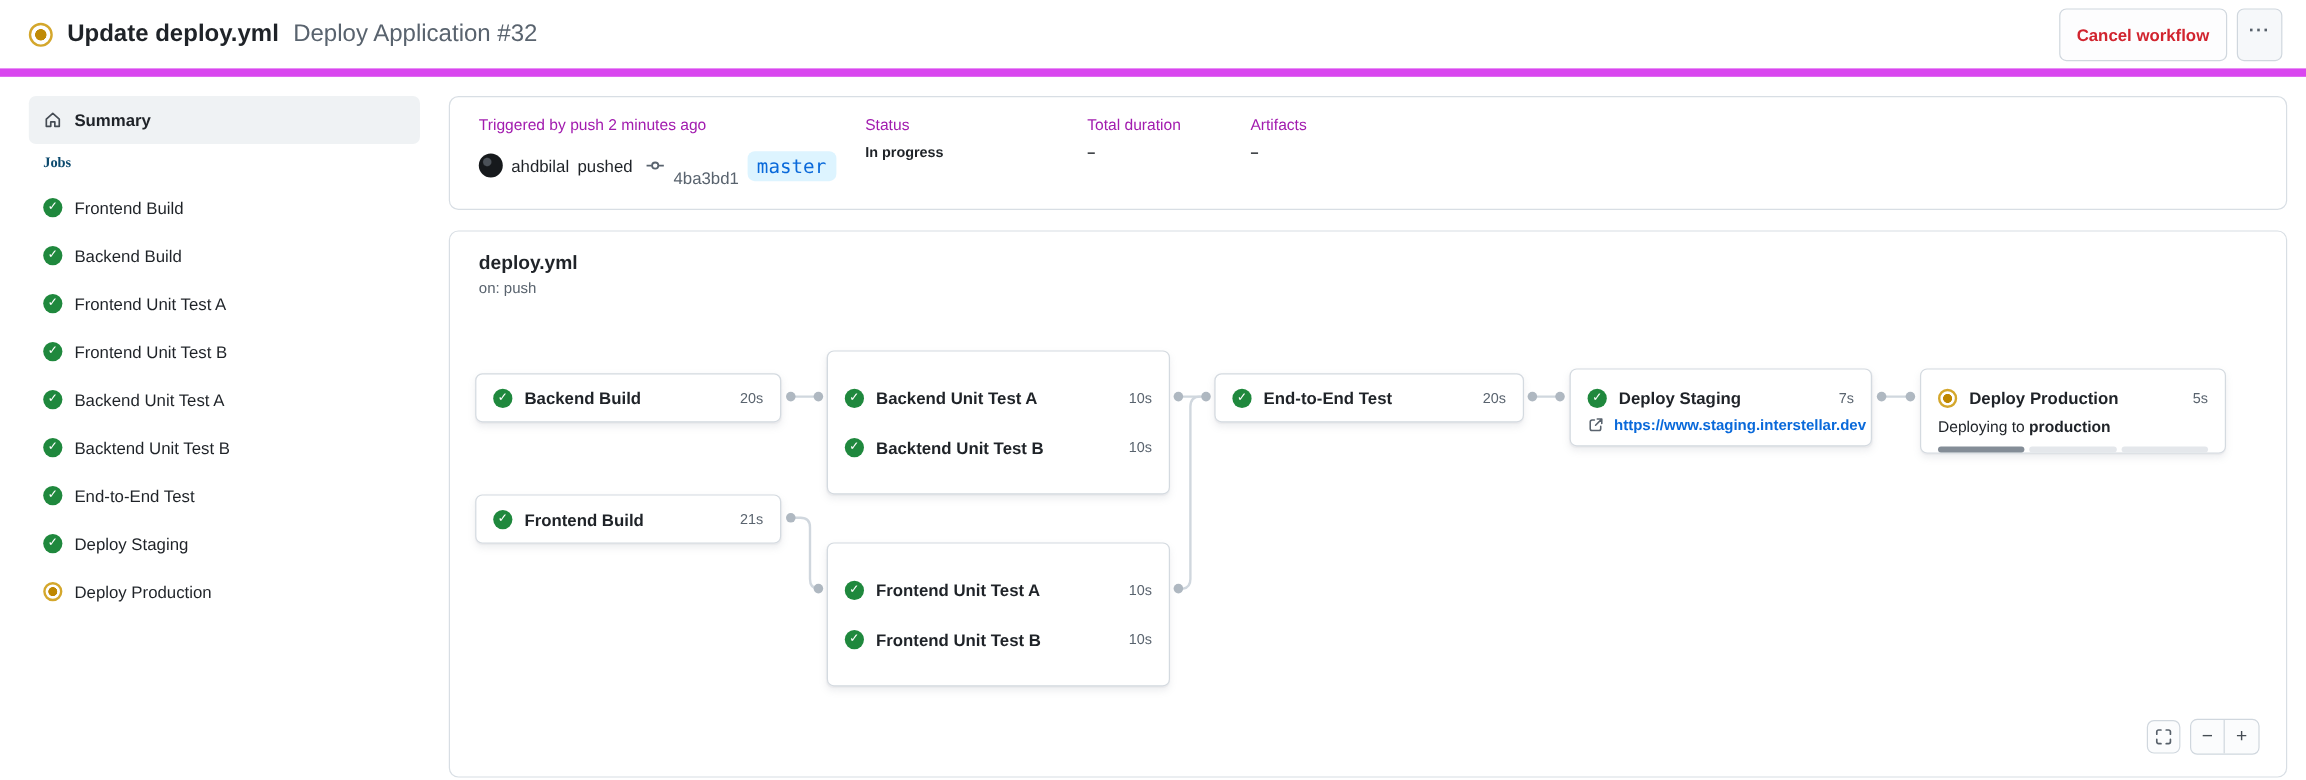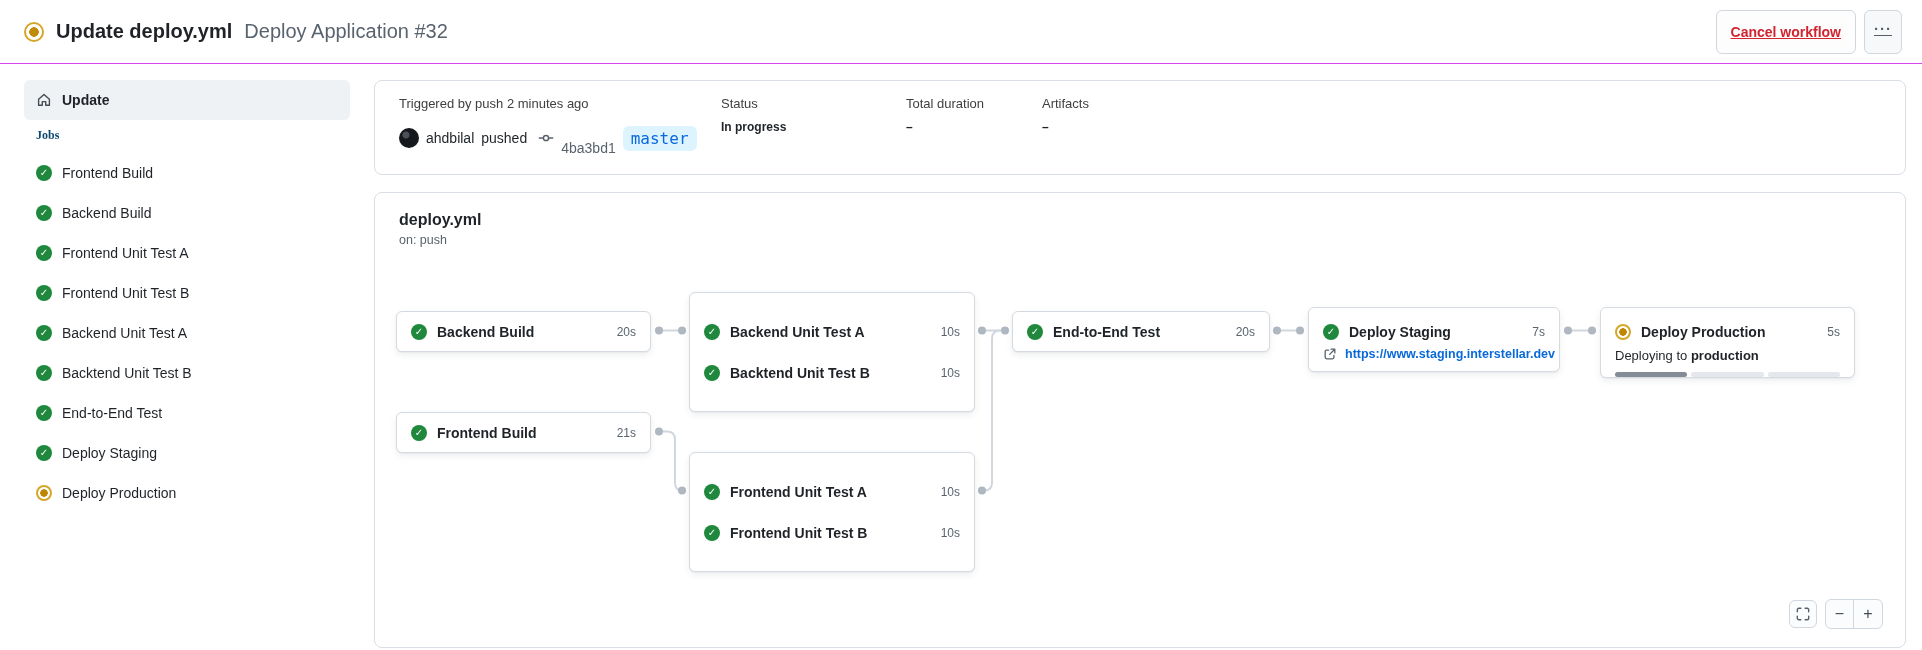--- a/index.html
+++ b/index.html
@@ -11,50 +11,50 @@
     display:inline-flex; align-items:center; justify-content:center; }
   .status-icon[data-status="success"] { background:#1f883d; color:#fff; }
   .status-icon[data-status="success"]::after { content:"✓"; font-size:10px; font-weight:700; line-height:1; }
   .status-icon[data-status="in_progress"] { border:2px solid #d4a72c;
     background:radial-gradient(circle,#bf8700 0 3.5px,transparent 4px); }
   .status-icon.lg { width:20px; height:20px; }
   .status-icon.lg[data-status="in_progress"] { border-width:2.5px;
     background:radial-gradient(circle,#c08b06 0 4.5px,transparent 5px); }
 
   
-  .run-header { height:64px; border-bottom:1px solid #d946ef; display:flex; align-items:center;
+  .run-header { height:64px; border-bottom:7px solid #d946ef; display:flex; align-items:center;
     padding:0 20px 0 24px; }
   .run-title { display:flex; align-items:center; gap:12px; }
   .run-title .commit-msg { font-size:20px; font-weight:700; color:#1f2328; }
   .run-title .run-name { font-size:20px; font-weight:400; color:#59636e; }
   .header-actions { margin-left:auto; display:flex; gap:8px; align-items:center; }
   .btn { border:1px solid #d0d7de; border-radius:6px; background:#fdfdfe; height:44px;
     font-family:inherit; font-size:14px; cursor:pointer; display:inline-flex;
-    align-items:center; justify-content:center;text-decoration:underline; }
+    align-items:center; justify-content:center; }
   .btn-danger { color:#d1242f; font-weight:600; padding:0 14px; }
   .btn-kebab { width:38px; background:#f6f8fa; color:#57606a; font-size:15px; font-weight:700;
     letter-spacing:1px; padding-bottom:6px; }
 
   
   .layout { display:flex; padding:16px 16px 0 24px; height:586px; }
   .sidebar { width:326px; flex:0 0 auto; margin-right:24px; }
   .main { flex:1 1 auto; min-width:0; }
 
   
   .summary-item { display:flex; align-items:center; gap:10px; height:40px; padding:0 12px;
     background:#eff2f4; border-radius:6px; font-size:14px; font-weight:600; cursor:pointer; }
   .jobs-label { margin:8px 0 10px 12px; font-size:12px; font-weight:600; color:#0c4a6e;font-family:Liberation Serif, serif; }
   .job-item { display:flex; align-items:center; gap:10px; height:40px; padding:0 12px;
     font-size:14px; color:#1f2328; border-radius:6px; cursor:pointer; }
 
   
   .summary-card { border:1px solid #d8dee4; border-radius:8px; padding:15px 24px 18px;
     display:flex; }
   .sc-col { display:flex; flex-direction:column; gap:9px; }
-  .sc-label { font-size:13px; color:#404040; }
+  .sc-label { font-size:13px; color:#a21caf; }
   .sc-value { font-size:12px; font-weight:600; color:#1f2328; }
   .col-trigger { width:322px; }
   .col-status { width:185px; }
   .col-duration { width:136px; }
   .commit-line { display:flex; align-items:center; gap:7px; font-size:14px; }
   .avatar { width:20px; height:20px; border-radius:50%; flex:0 0 auto;
     background:radial-gradient(circle at 35% 35%, #4b5158 0 3px, #16191c 4px); }
   .actor { font-weight:400; }
   .sha { color:#59636e;margin-top:20px; }
   .branch-badge { font-family:"DejaVu Sans Mono","Liberation Mono",monospace; font-size:16px;
@@ -114,21 +114,21 @@
   </div>
 </header>
 
 <div class="layout">
 
   <aside class="sidebar">
     <div class="summary-item">
       <svg class="icon-svg" width="16" height="16" viewBox="0 0 16 16">
         <path d="M2.6 7.3 L8 2.4 L13.4 7.3 V13.3 H9.7 V9.6 H6.3 V13.3 H2.6 Z" fill="none" stroke="#454c54" stroke-width="1.4" stroke-linejoin="round"></path>
       </svg>
-      <span>Update</span>
+      <span>Summary</span>
     </div>
     <div class="jobs-label">Jobs</div>
     <nav id="jobs-list">
         <div class="job-item">
           <span class="status-icon" data-status="success"></span>
           <span>Frontend Build</span>
         </div>
         <div class="job-item">
           <span class="status-icon" data-status="success"></span>
           <span>Backend Build</span>

